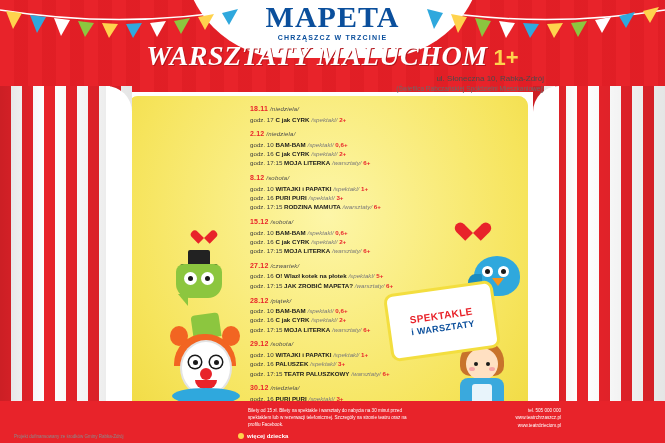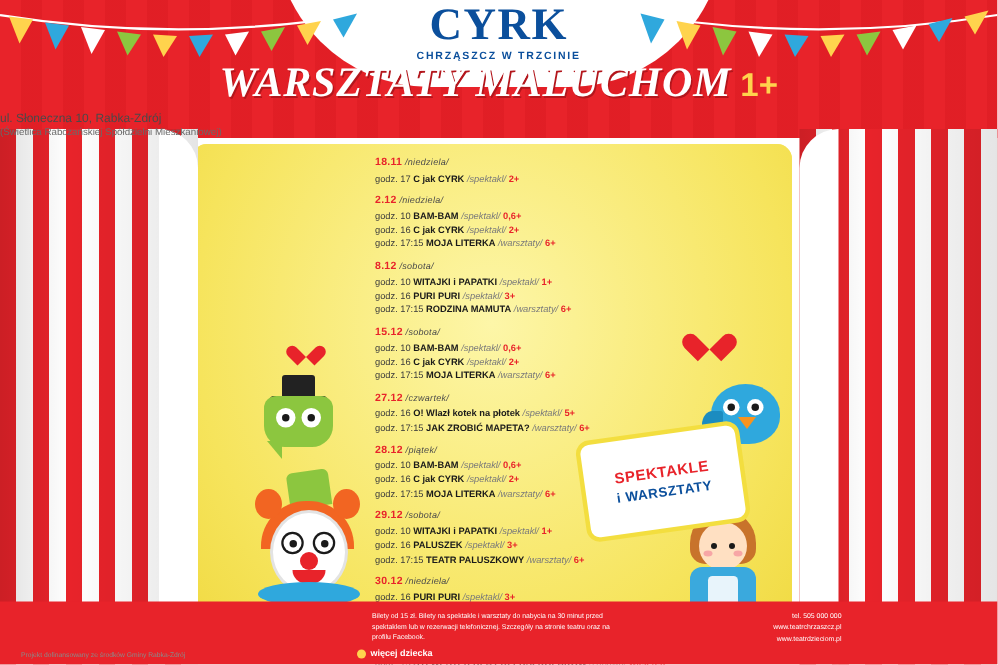--- a/index.html
+++ b/index.html
@@ -53,21 +53,21 @@
     font-family:"Liberation Serif", serif;
     font-weight:bold;font-style:italic;font-size:28px;color:#ffffff;
     letter-spacing:.5px;
     text-shadow:1px 1px 0 #b3161c;
   }
   .main-title .plus{
     color:#ffd34d;font-size:22px;font-weight:bold;margin-left:6px;
     font-style:normal;
   }
   .addr{
-    position:absolute;top:74px;left:0;width:544px;text-align:left;z-index:7;
+    position:absolute;top:74px;left:0;width:544px;text-align:right;z-index:7;
     color:#4a4a4a;font-size:8px;line-height:1.35;
   }
   .addr .a2{font-size:6.5px;color:#6a6a6a;}
   
   .curtain{
     position:absolute;top:86px;width:132px;height:357px;z-index:3;
     background:repeating-linear-gradient(90deg,#e8232a 0 11px,#ffffff 11px 22px);
   }
   .curtain.left{left:0;}
   .curtain.right{right:0;}
@@ -299,21 +299,21 @@
         <polygon points="132,20 148,19 139,34" fill="#ffd34d"></polygon>
         <polygon points="156,19 172,17 163,33" fill="#8cc63f"></polygon>
         <polygon points="180,16 196,13 187,29" fill="#ffffff"></polygon>
         <polygon points="204,12 220,8 211,24" fill="#2fa8dd"></polygon>
         <polygon points="228,7 244,3 235,19" fill="#ffd34d"></polygon>
       </g>
     </svg>
   </div>
 
   <div class="logo-wrap">
-    <div class="logo-title">CYRK</div>
+    <div class="logo-title">MAPETA</div>
     <div class="logo-sub">CHRZĄSZCZ W TRZCINIE</div>
   </div>
 
   <div class="main-title">
     <span class="mt">WARSZTATY MALUCHOM</span><span class="plus">1+</span>
   </div>
 
   <div class="addr">
     <div class="a1">ul. Słoneczna 10, Rabka-Zdrój</div>
     <div class="a2">(Świetlica Rabczańskiej Spółdzielni Mieszkaniowej)</div>

